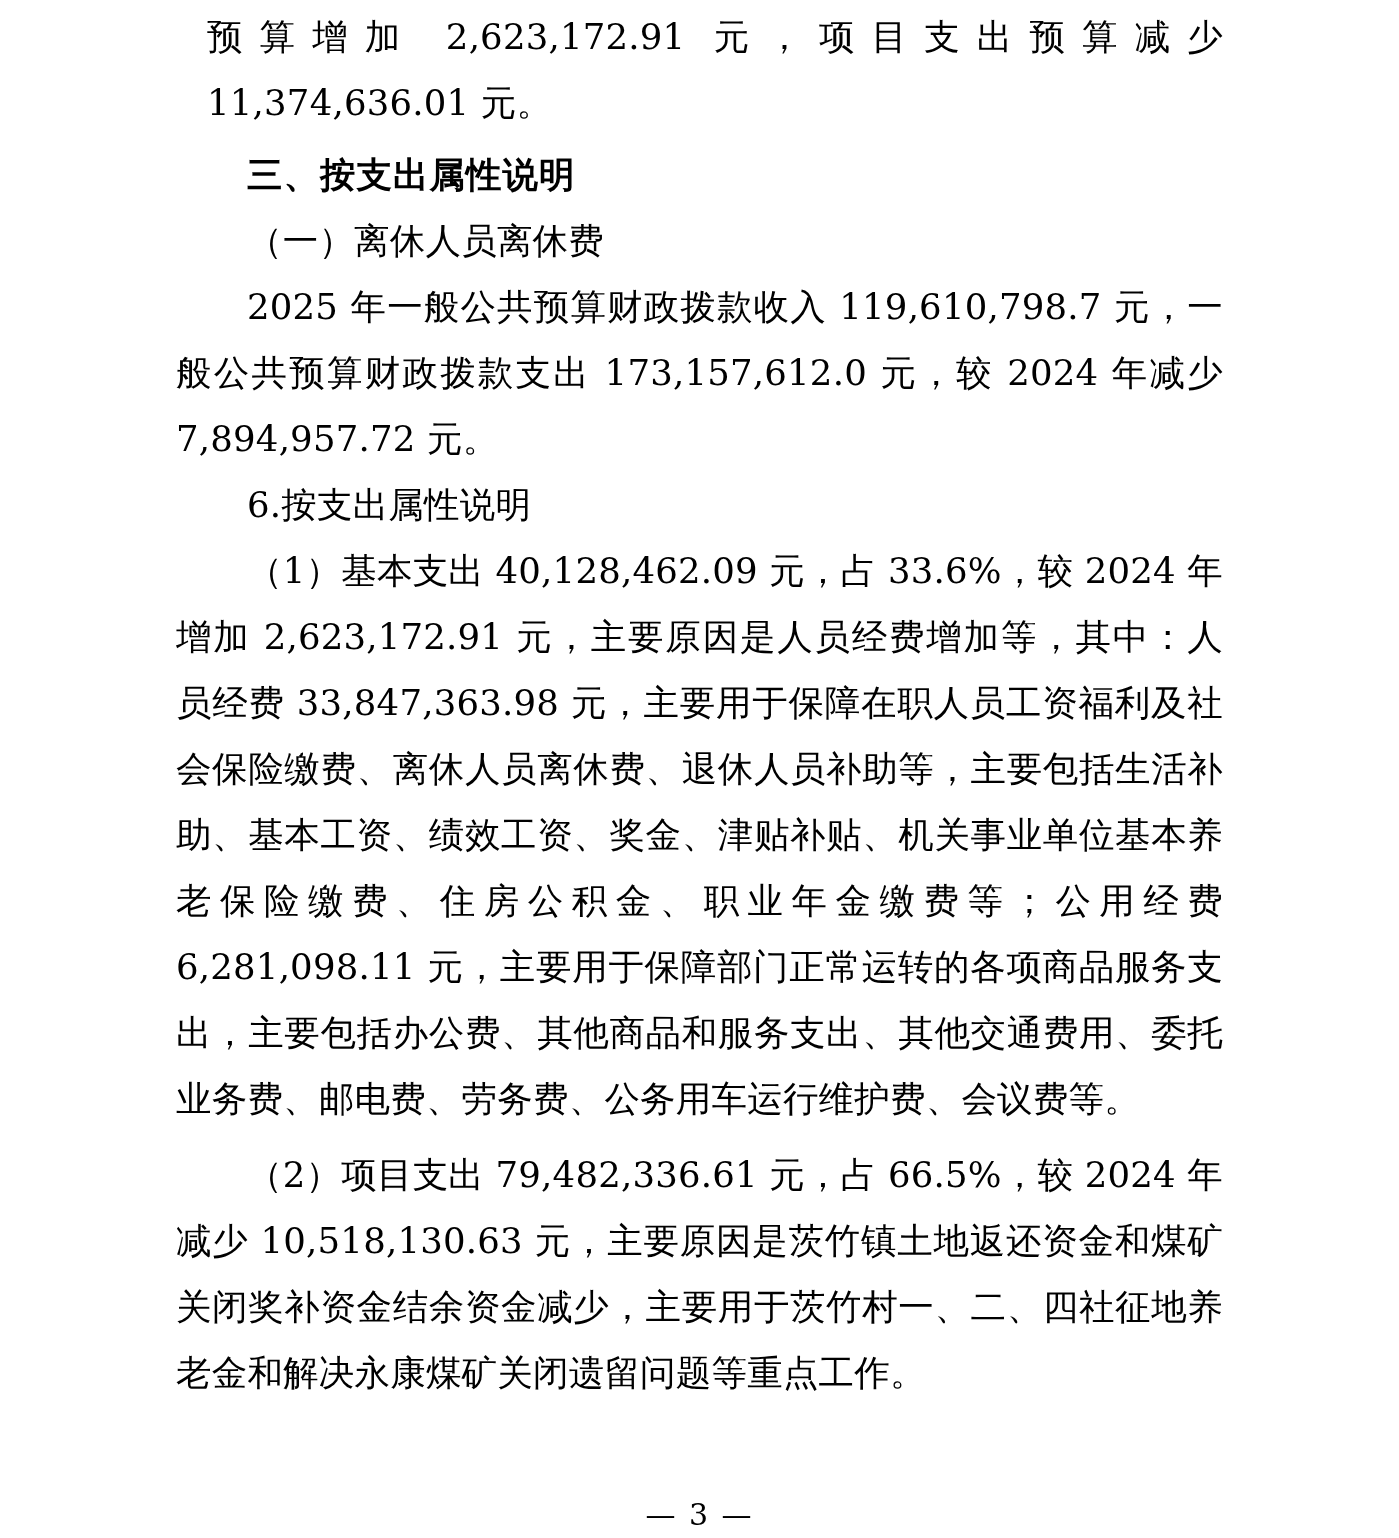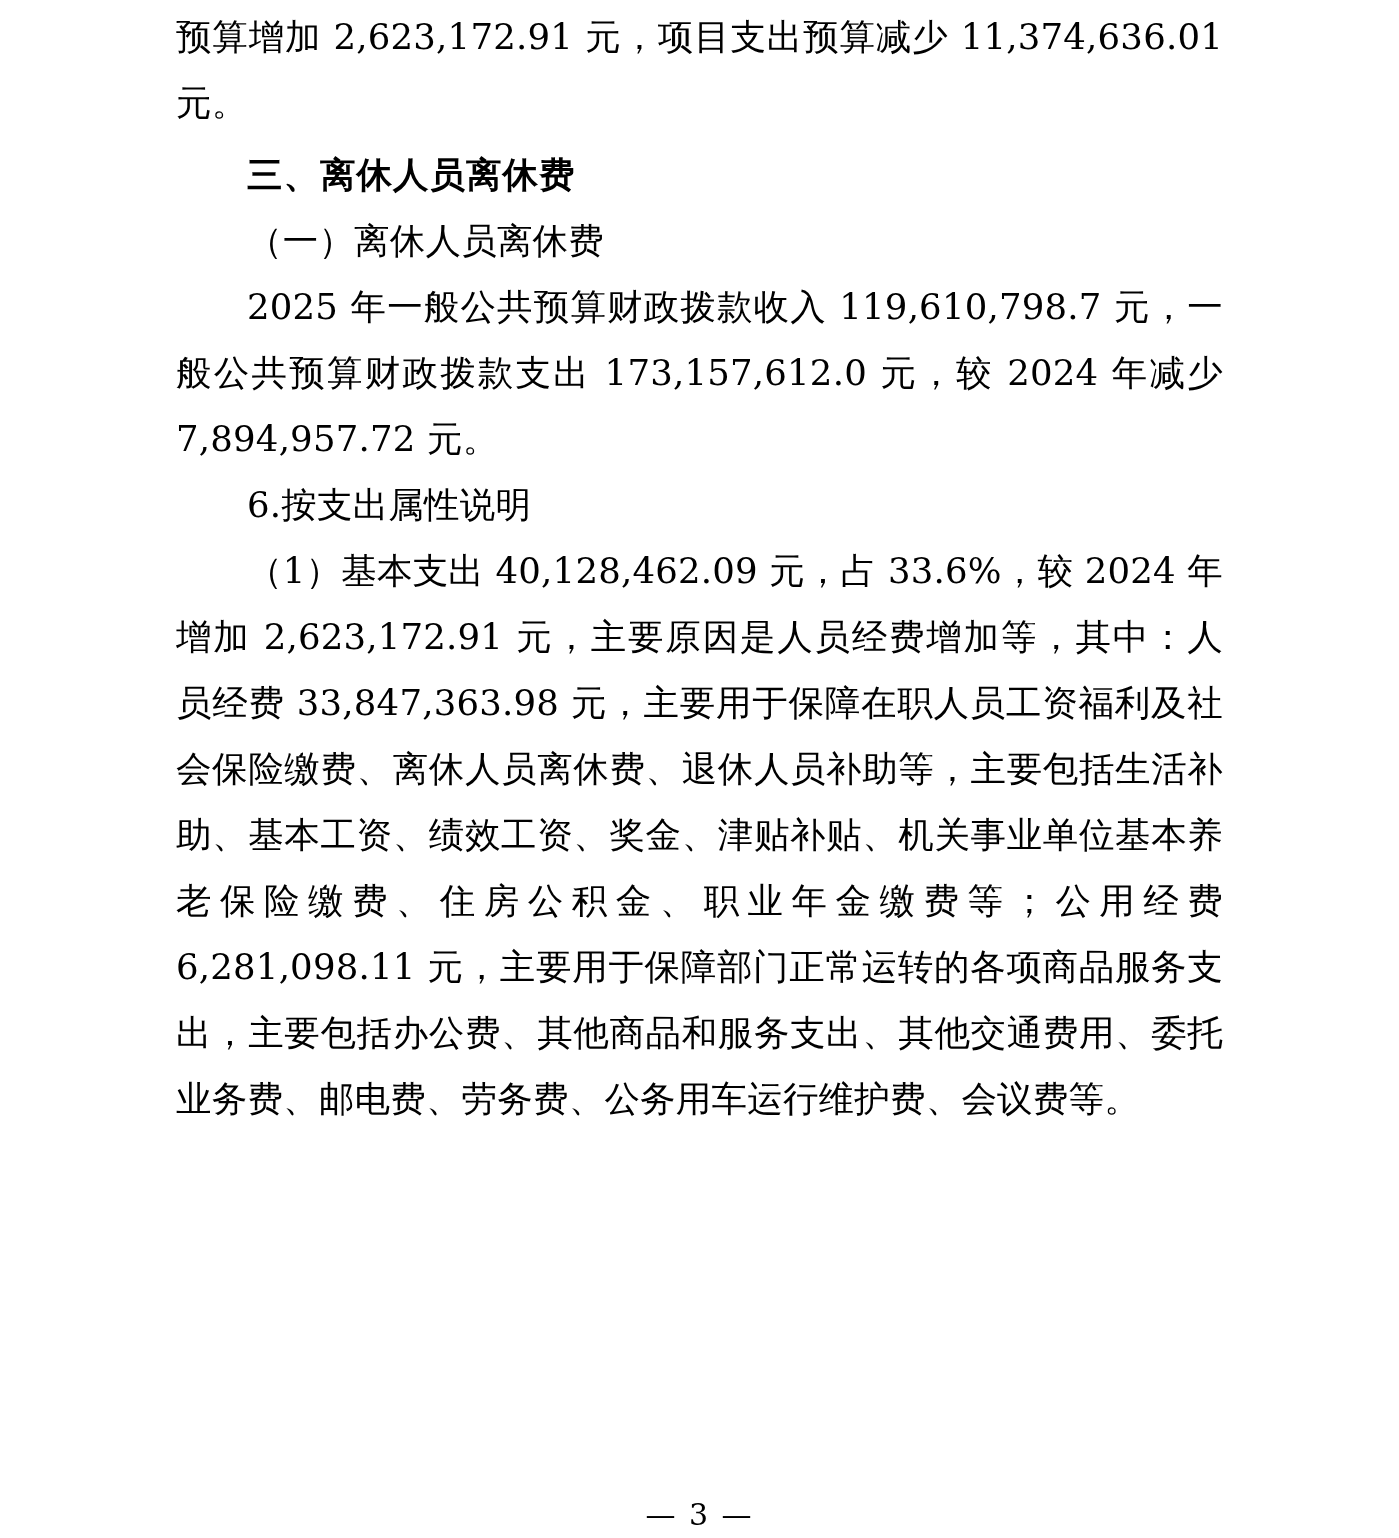--- a/index.html
+++ b/index.html
@@ -24,20 +24,21 @@
   p {
     margin: 0;
     font-size: 35.5px;
     line-height: 66px;
     text-align: justify;
     text-justify: inter-ideograph;
     letter-spacing: 0.2px;
   }
   .cont {
     text-indent: 0;
+    margin-left: 31px;
   }
   .indent2 {
     text-indent: 2em;
   }
   .heading {
     font-weight: bold;
     text-indent: 2em;
     letter-spacing: 1px;
   }
   .sub-heading {
@@ -63,32 +64,33 @@
 </head>
 <body>
 
 <div class="page">
   <div class="doc-body">
 
     <p class="cont">预算增加 2,623,172.91 元，项目支出预算减少 11,374,636.01 元。</p>
 
     <div class="gap-xs"></div>
 
-    <p class="heading">三、离休人员离休费</p>
+    <p class="heading">三、按支出属性说明</p>
 
     <p class="sub-heading">（一）离休人员离休费</p>
 
     <p class="indent2">2025 年一般公共预算财政拨款收入 119,610,798.7 元，一般公共预算财政拨款支出 173,157,612.0 元，较 2024 年减少 7,894,957.72 元。</p>
 
     <p class="sub-heading">6.按支出属性说明</p>
 
     <p class="indent2">（1）基本支出 40,128,462.09 元，占 33.6%，较 2024 年增加 2,623,172.91 元，主要原因是人员经费增加等，其中：人员经费 33,847,363.98 元，主要用于保障在职人员工资福利及社会保险缴费、离休人员离休费、退休人员补助等，主要包括生活补助、基本工资、绩效工资、奖金、津贴补贴、机关事业单位基本养老保险缴费、住房公积金、职业年金缴费等；公用经费 6,281,098.11 元，主要用于保障部门正常运转的各项商品服务支出，主要包括办公费、其他商品和服务支出、其他交通费用、委托业务费、邮电费、劳务费、公务用车运行维护费、会议费等。</p>
 
     <div class="gap-sm"></div>
 
+    <p class="indent2">（2）项目支出 79,482,336.61 元，占 66.5%，较 2024 年减少 10,518,130.63 元，主要原因是茨竹镇土地返还资金和煤矿关闭奖补资金结余资金减少，主要用于茨竹村一、二、四社征地养老金和解决永康煤矿关闭遗留问题等重点工作。</p>
 
     <div class="gap-sm"></div>
 
 
   </div>
 
   <div class="page-number">— 3 —</div>
 </div>
 
 </body></html>

